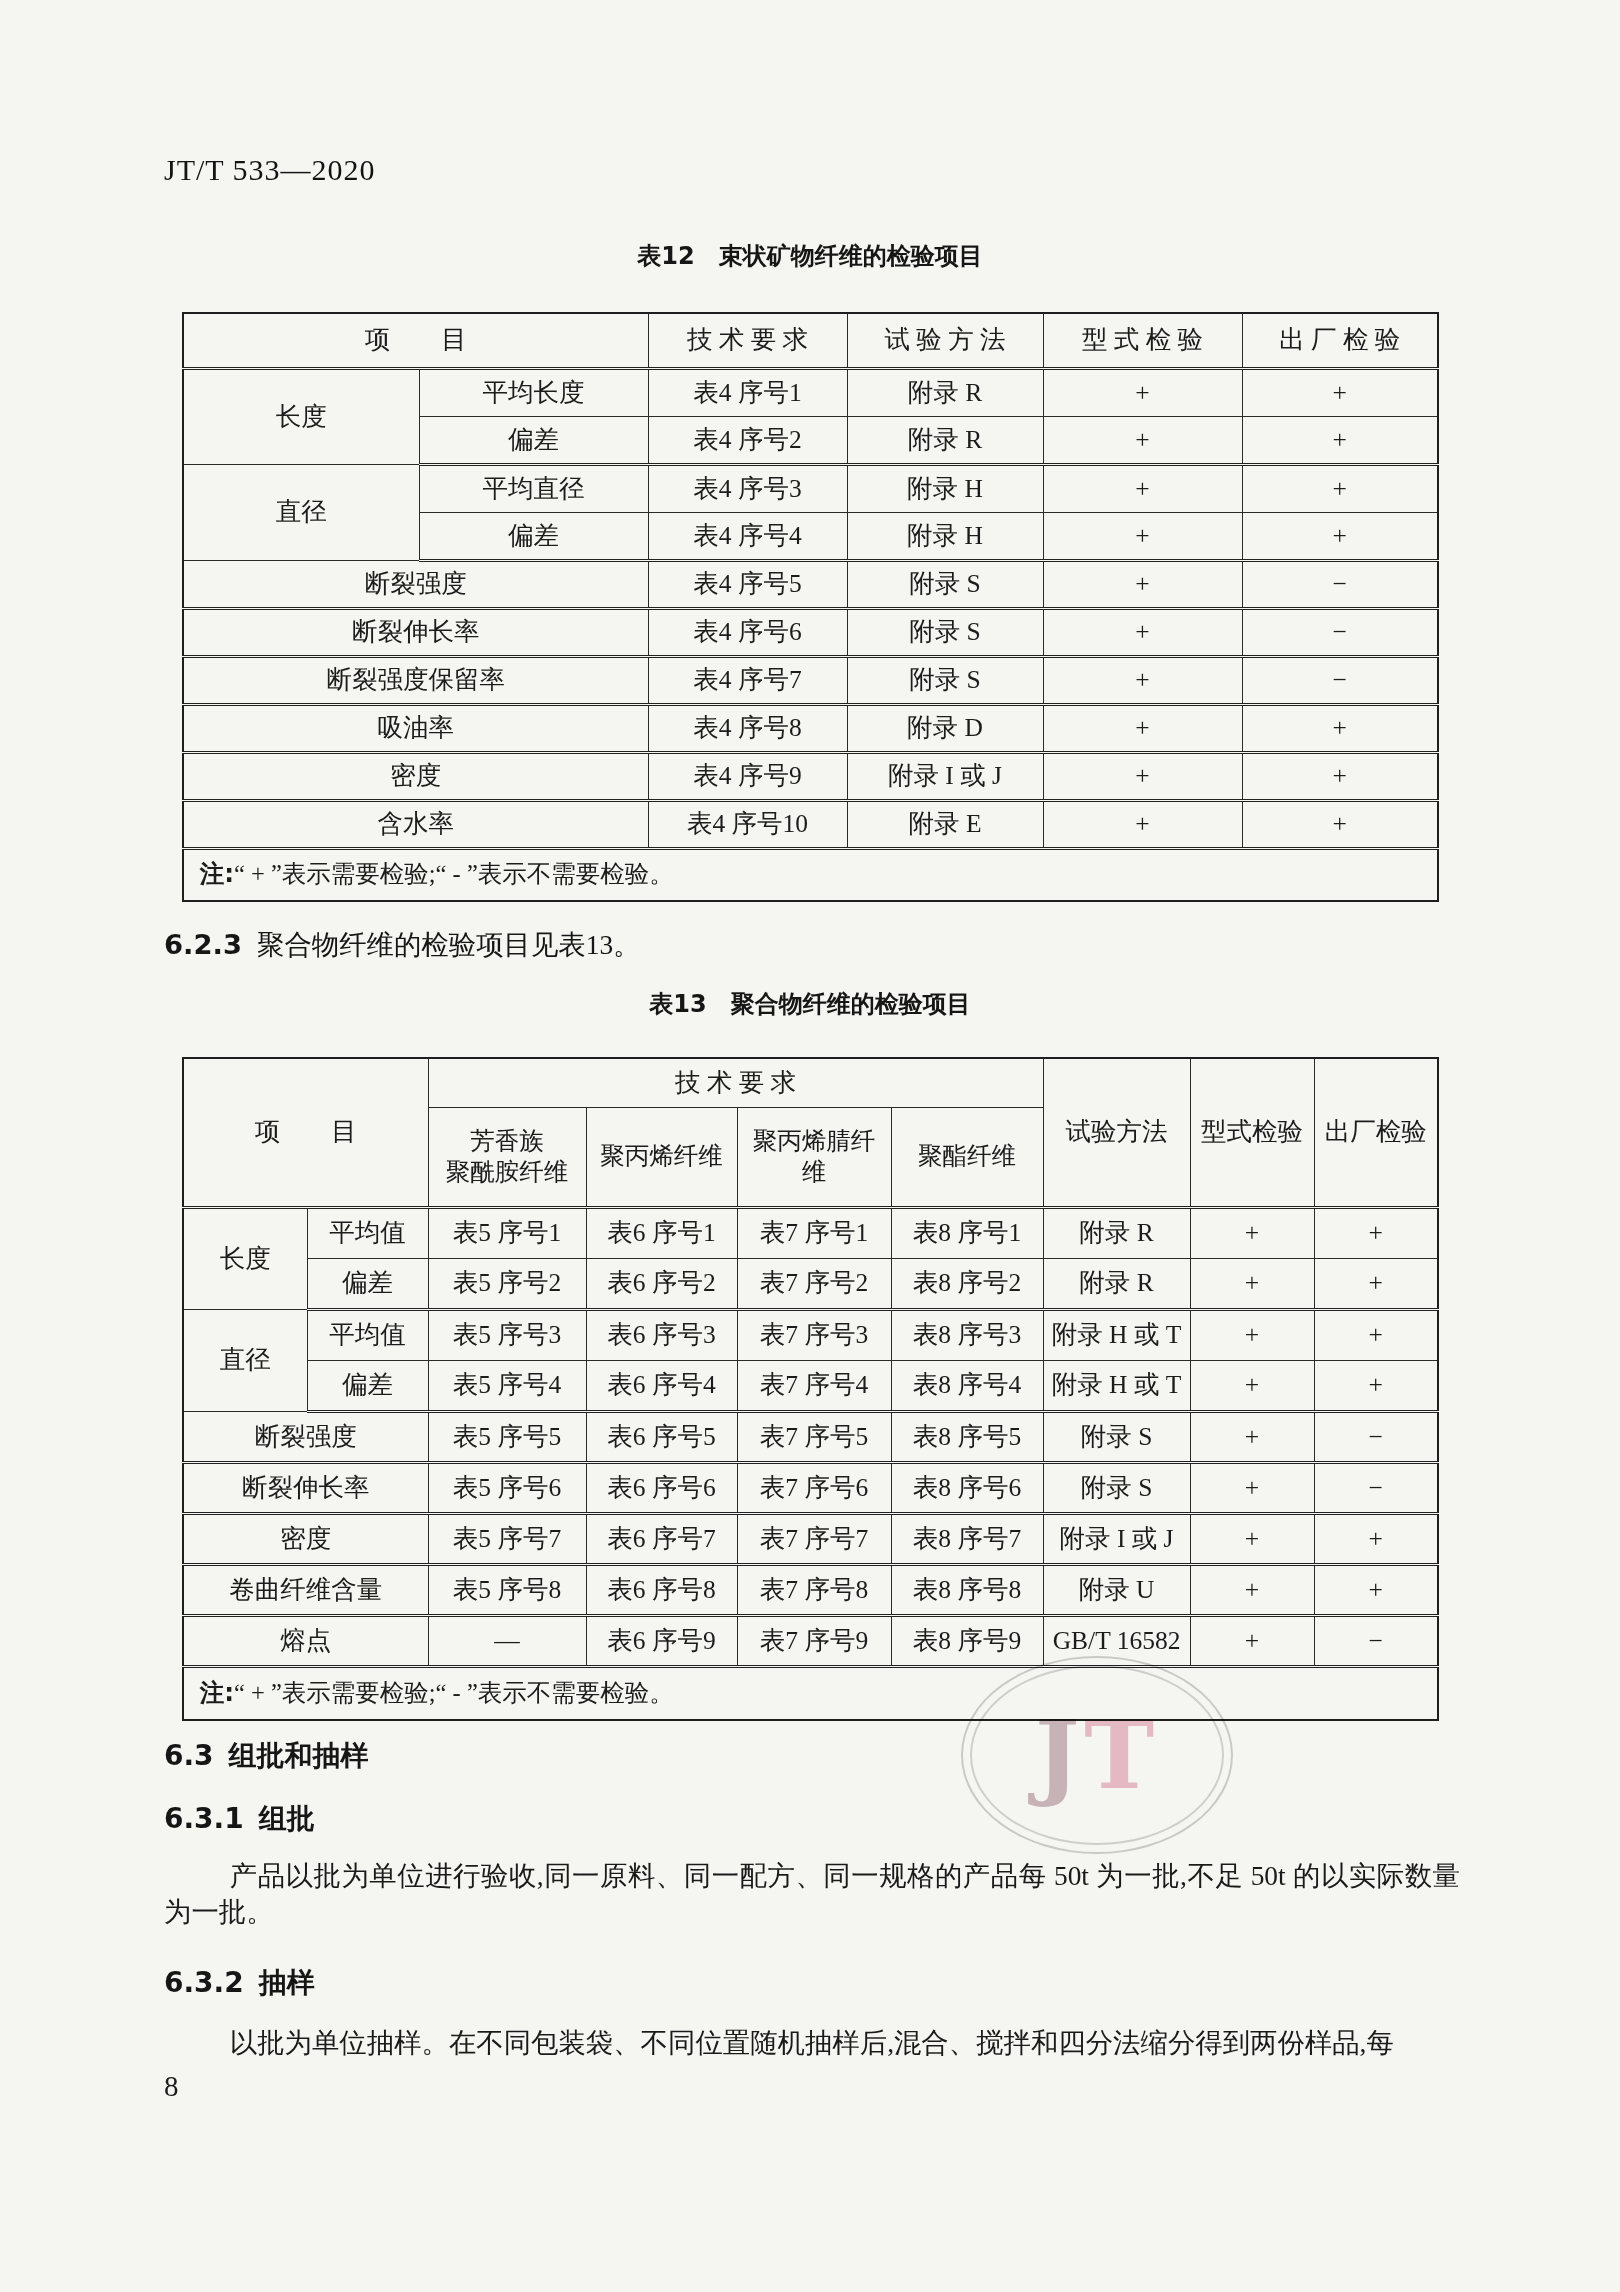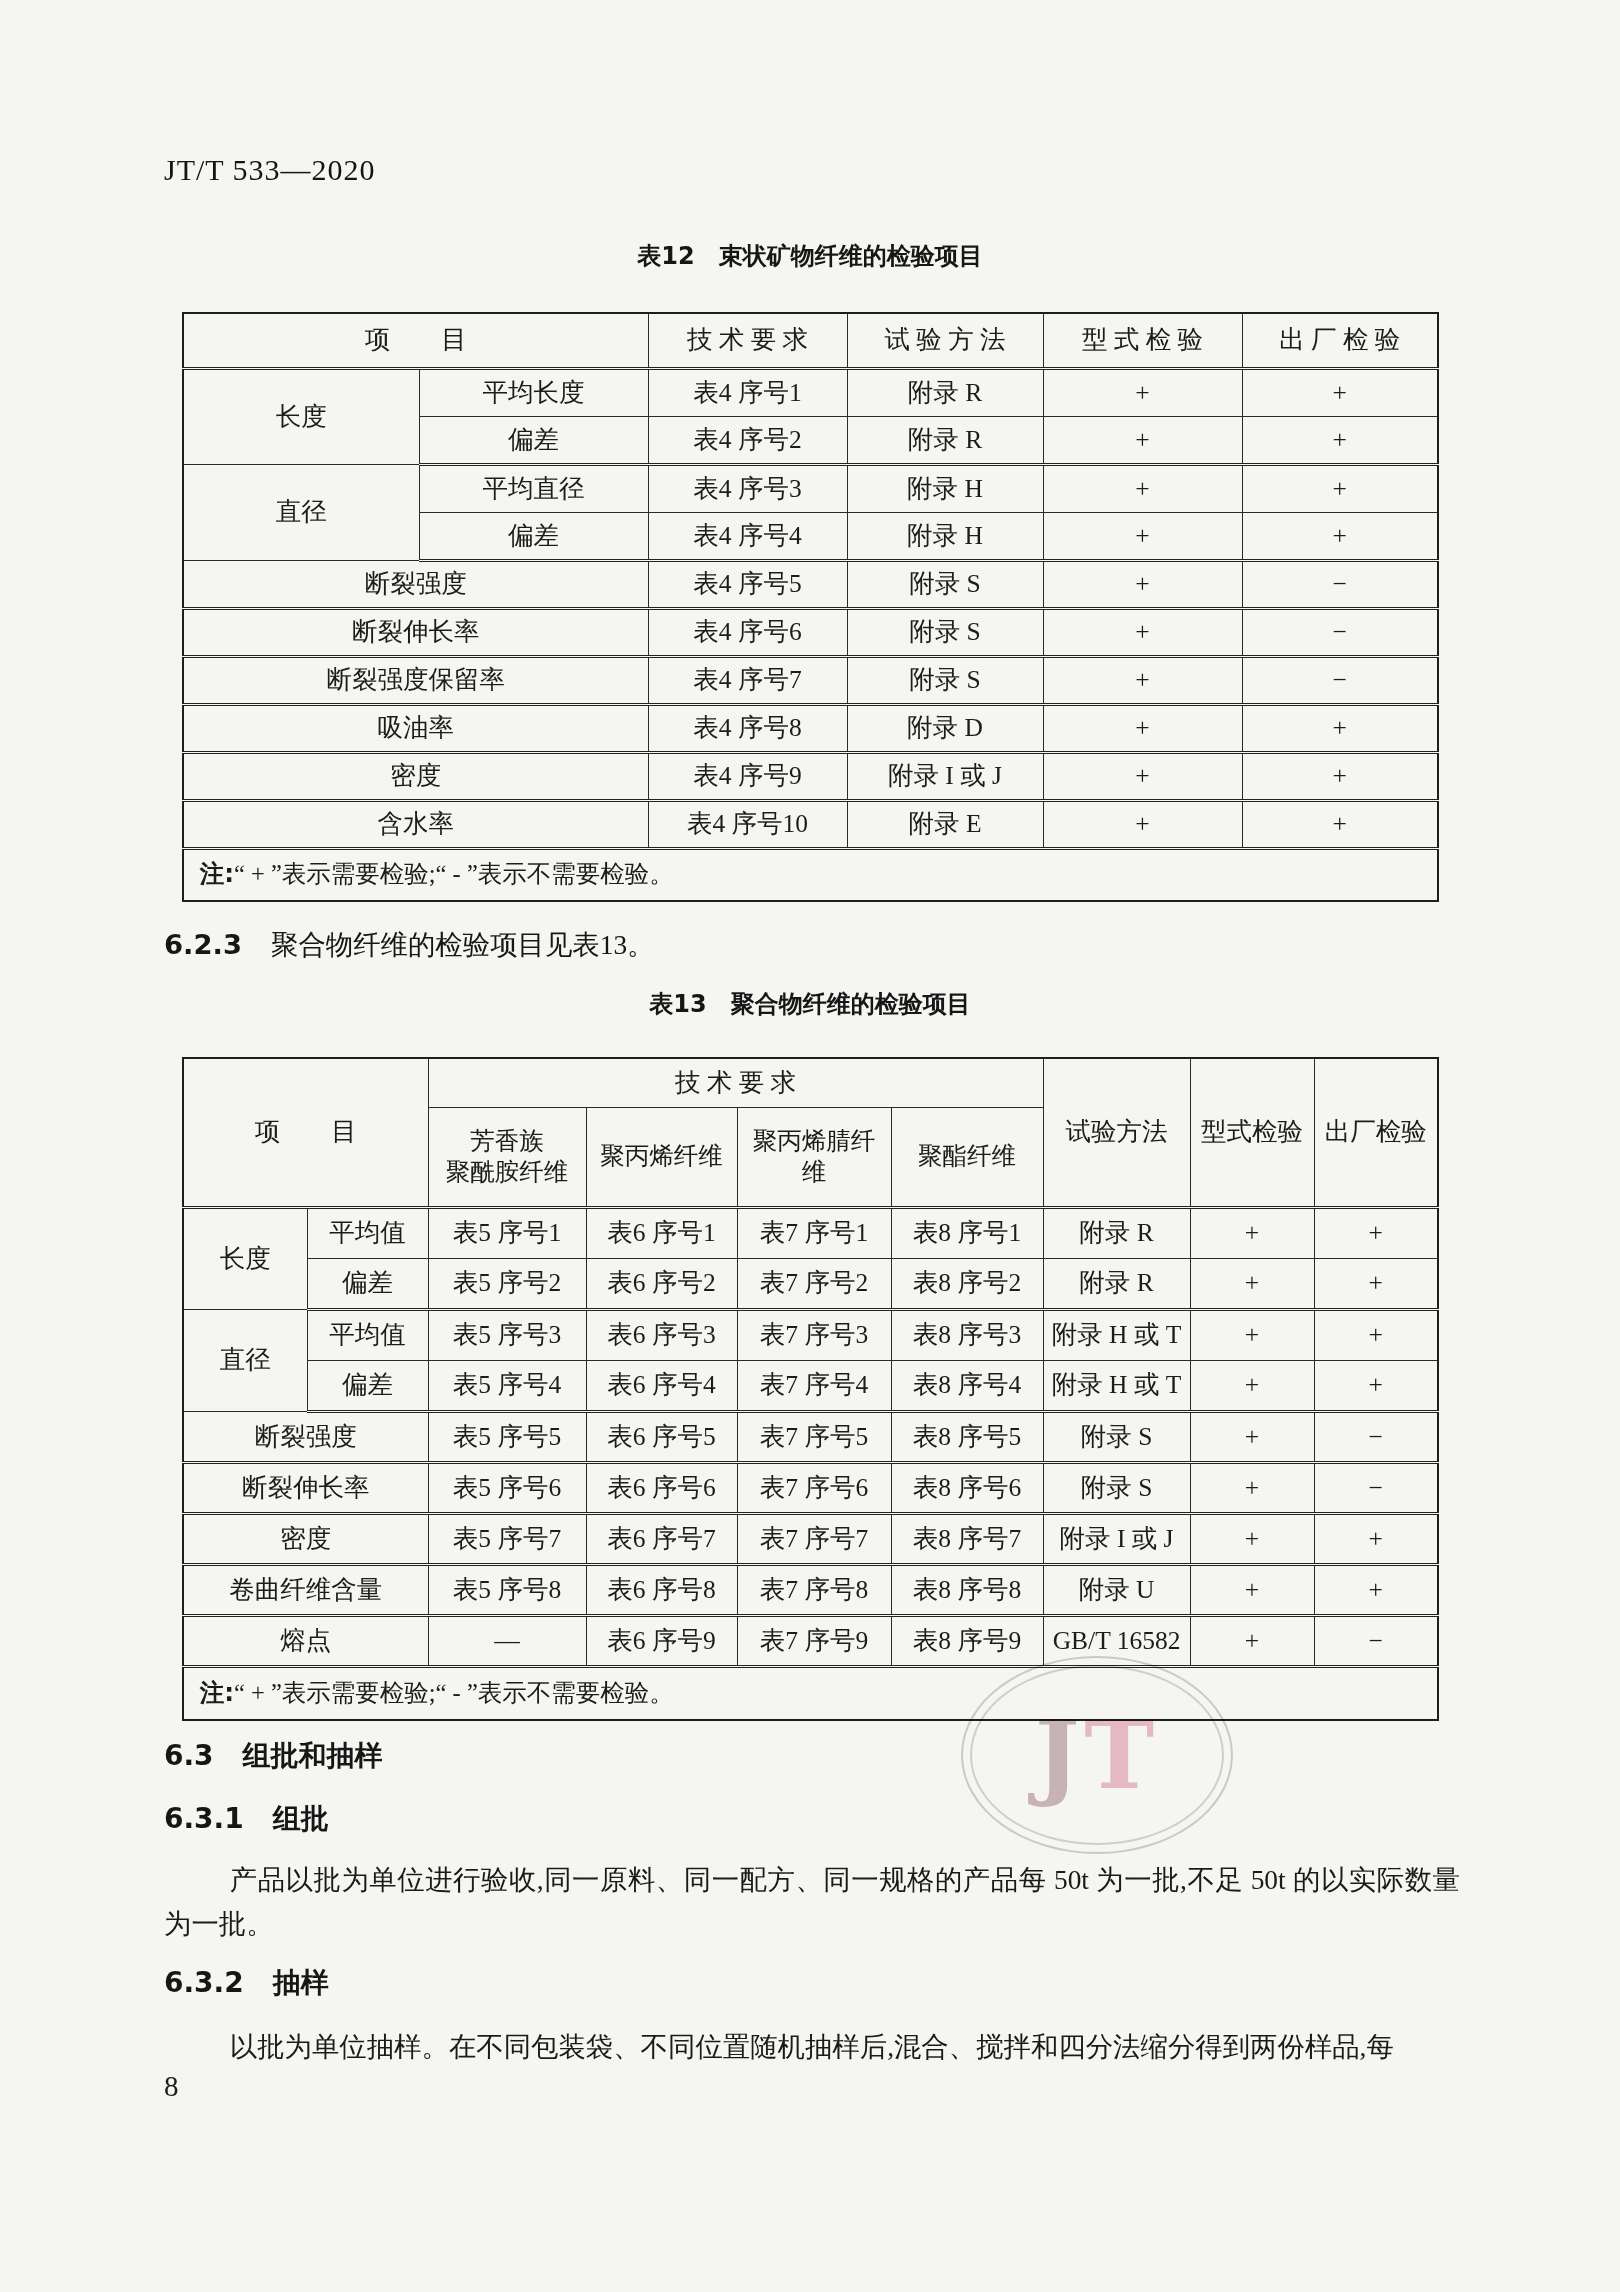--- a/index.html
+++ b/index.html
@@ -45,29 +45,29 @@
   #t13 thead tr.h2{height:100px;}
   #t13 tbody tr{height:51px;}
   #t13 tfoot tr{height:54px;}
   #t13 thead tr.h2 th{font-size:24.5px;}
   .note-label{font-family:"DejaVu Sans","Liberation Sans",sans-serif;font-weight:bold;}
   .clause{
     position:absolute;left:164px;
     font-family:"DejaVu Sans","Liberation Sans",sans-serif;
     font-weight:bold;font-size:28px;color:#161616;
   }
-  .clause .num{margin-right:29px;}
+  .clause .num{margin-right:15px;}
   #s623{top:927px;font-weight:normal;font-family:"Liberation Serif","DejaVu Serif",serif;font-size:27.4px;}
   #s623 .num{font-family:"DejaVu Sans","Liberation Sans",sans-serif;font-weight:bold;font-size:27.4px;}
   #s63{top:1737px;}
   #s631{top:1800px;}
   #s632{top:1964px;}
   .para{
     position:absolute;left:164px;width:1296px;
-    font-size:27.4px;line-height:44px;text-align:justify;text-indent:2.4em;color:#1a1a1a;
+    font-size:27.4px;line-height:36px;text-align:justify;text-indent:2.4em;color:#1a1a1a;
   }
   #p631{top:1858px;}
   #p632{top:2025px;}
   .page-num{position:absolute;left:164px;top:2070px;font-size:29px;}
   .watermark{
     position:absolute;left:961px;top:1656px;width:272px;height:198px;
     z-index:5;opacity:.8;mix-blend-mode:multiply;pointer-events:none;
   }
   .wm-ring-outer{position:absolute;inset:0;border:2.5px solid #c6c6c6;border-radius:50%;}
   .wm-ring-inner{position:absolute;inset:8.8px;border:2px solid #cdcdcd;border-radius:50%;}

